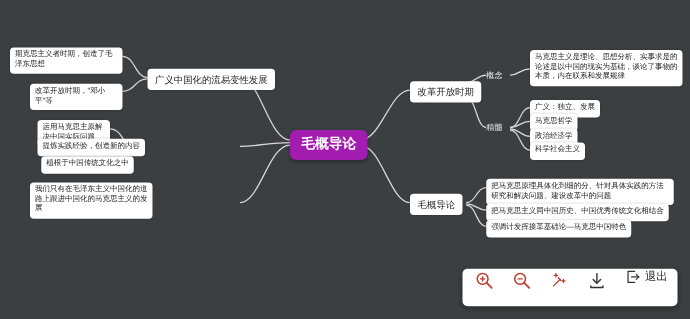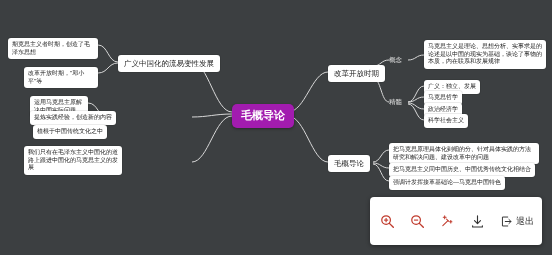--- a/index.html
+++ b/index.html
@@ -60,25 +60,25 @@
   .plain-label {
     position: absolute;
     color: #e6e6e6;
     font-size: 6.5px;
     white-space: nowrap;
   }
   
   #toolbar {
     position: absolute;
     right: 10px; bottom: 10px;
-    height: 48px;
+    height: 30px;
     background: #ffffff;
     border-radius: 4px;
     display: flex;
-    align-items: center;
+    align-items: flex-start;
     padding: 0 8px;
     gap: 12px;
     box-shadow: 0 1px 4px rgba(0,0,0,0.4);
   }
   .tb-btn {
     width: 18px; height: 18px;
     display: flex; align-items: center; justify-content: center;
     cursor: pointer;
   }
   .tb-exit {

